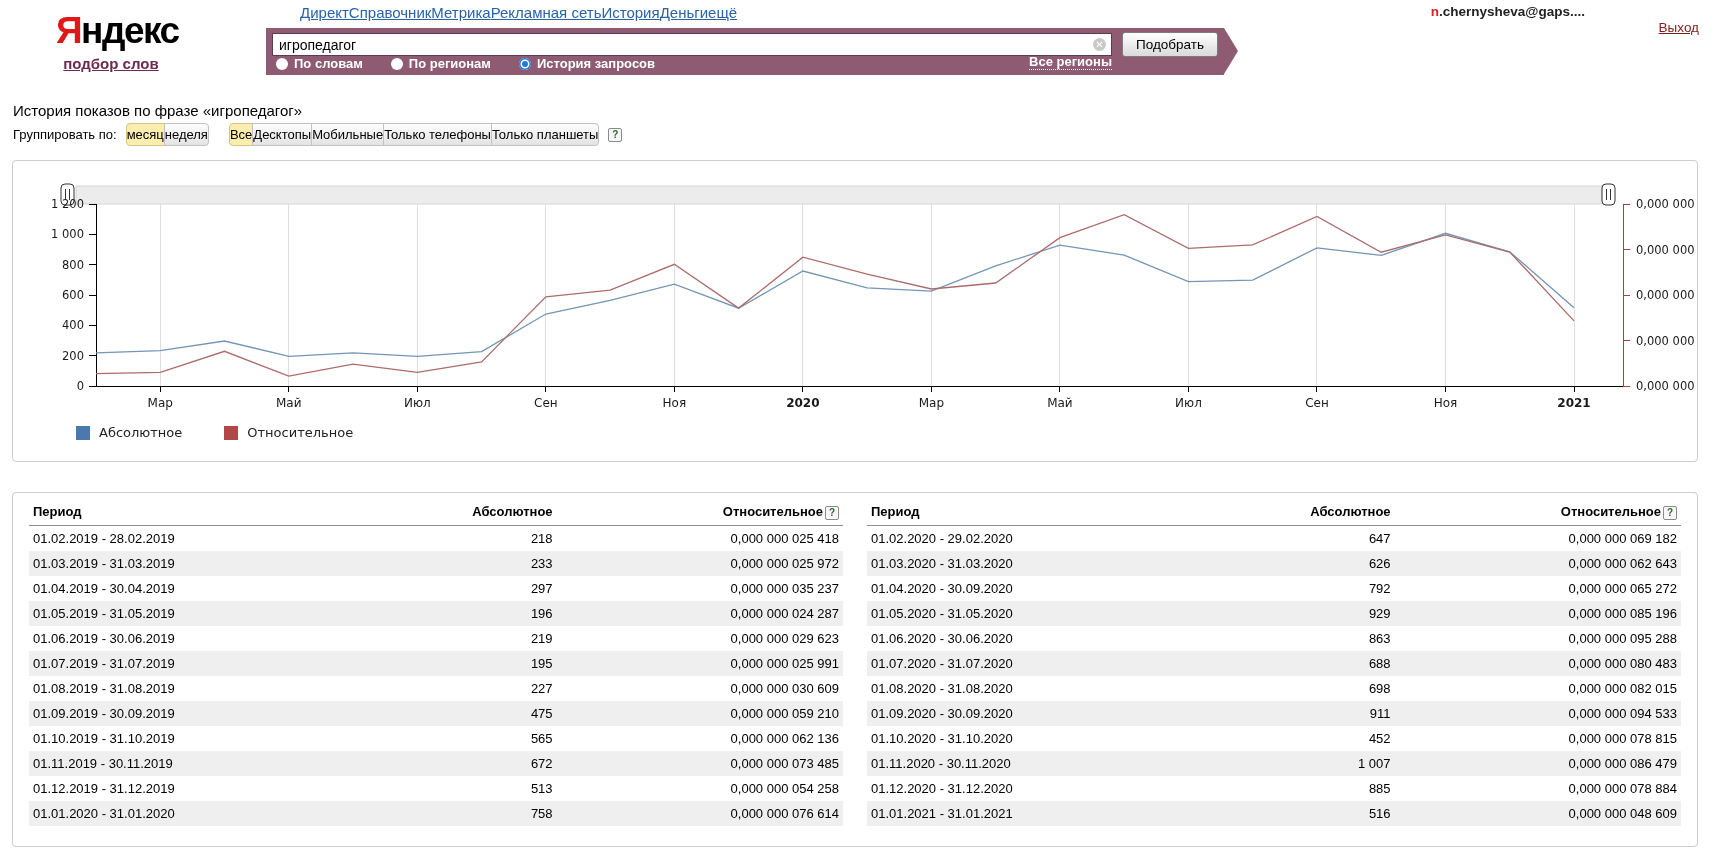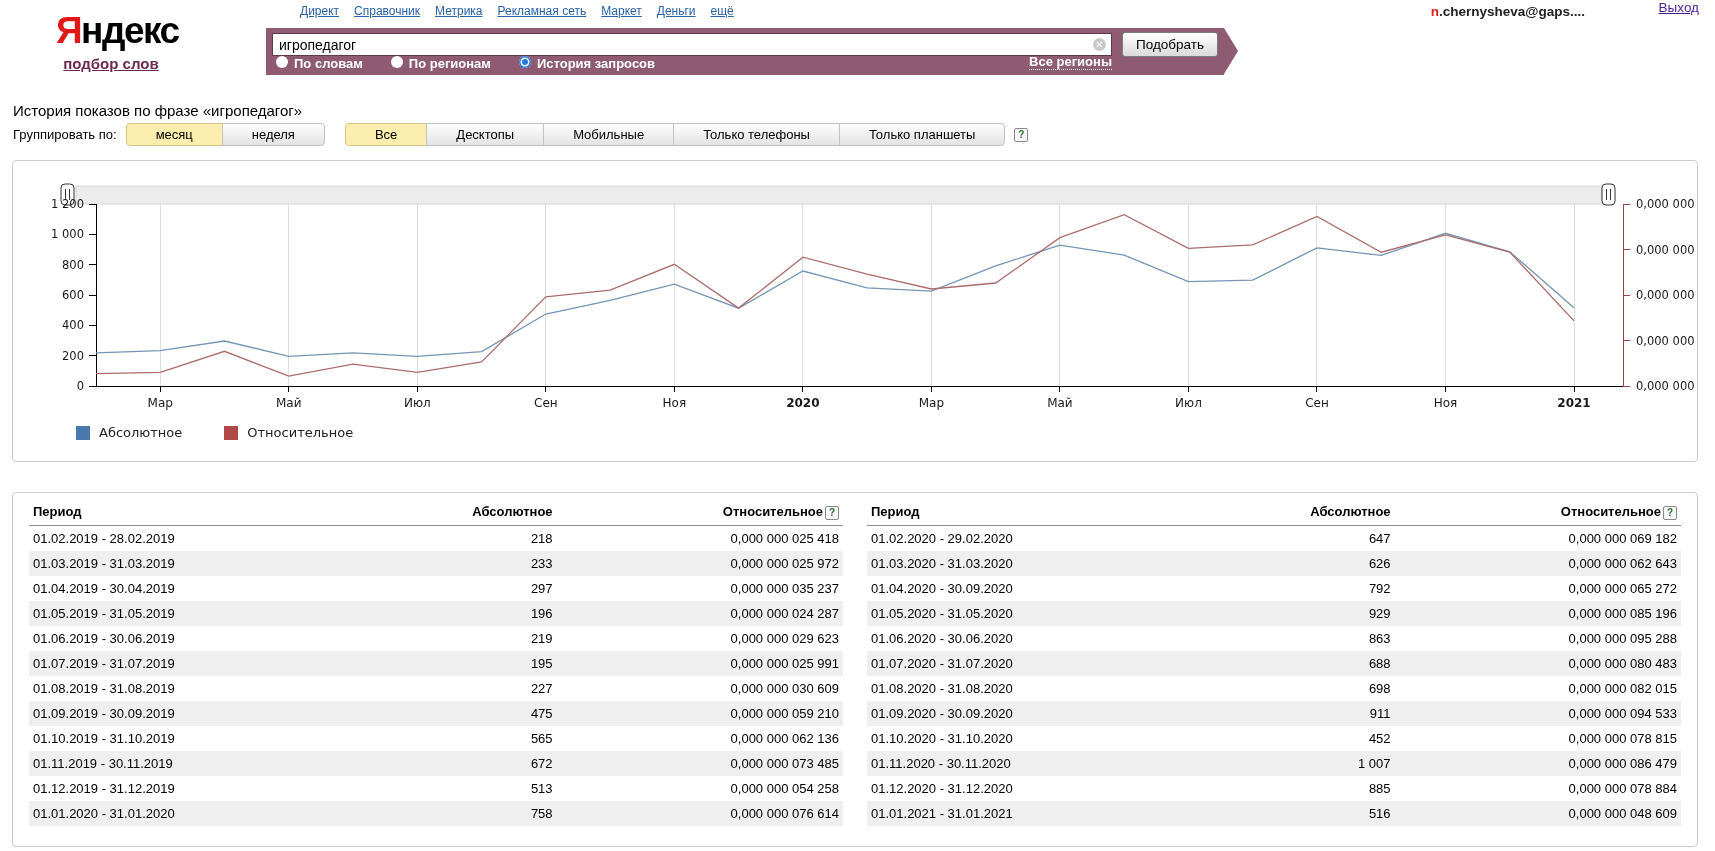--- a/index.html
+++ b/index.html
@@ -4,60 +4,60 @@
 <style>
   * { box-sizing: border-box; }
   html,body { margin:0; padding:0; }
   body {
     width:1715px; height:851px; position:relative; overflow:hidden;
     background:#fff; font-family:"Liberation Sans",sans-serif; color:#000;
   }
   a { cursor:pointer; }
 
   
-  .topnav { position:absolute; left:300px; top:4px; display:flex; gap:15px; font-size:12px; }
+  .topnav { position:absolute; left:300px; top:4px; display:flex; font-size:15px; }
   .topnav a { color:#2862a8; text-decoration:underline; white-space:nowrap; }
 
   .email { position:absolute; top:4px; right:130px; font-size:13.5px; font-weight:bold; color:#222;text-align:center; }
   .email .first { color:#e02020; }
-  .logout { position:absolute; top:0; right:16px; font-size:13.5px; color:#4c1d95; text-decoration:underline;padding-left:44px; }
+  .logout { position:absolute; top:20px; right:16px; font-size:13.5px; color:#7f1d1d; text-decoration:underline;padding-left:44px; }
 
   
   .logo { position:absolute; left:56px; top:12px; text-align:center; width:110px; }
   .brand { font-size:37px; font-weight:bold; letter-spacing:-1.5px; line-height:1; }
   .brand .first { color:#e01818; }
   .subtitle { display:inline-block; margin-top:6px; color:#6e2950; font-weight:bold; font-size:15px; text-decoration:underline; }
 
   
   .searchbar { position:absolute; left:266px; top:28px; width:958px; height:47px; background:#8e5b72; }
   .searchbar::after { content:""; position:absolute; right:-14px; top:0;
     border-top:23.5px solid transparent; border-bottom:23.5px solid transparent; border-left:14px solid #8e5b72; }
   .query-wrap { position:absolute; left:6px; top:5px; width:840px; height:23px; }
   .query-input { width:100%; height:23px; border:1px solid #5f3a4c; padding:1px 24px 1px 6px;
     font-size:14px; font-family:"Liberation Sans",sans-serif; outline:none; }
   .clear-icon { position:absolute; right:6px; top:5px; width:13px; height:13px; border-radius:50%;
     background:#c9c9c9; color:#fff; font-size:10px; line-height:13px; text-align:center; cursor:pointer; }
   .submit-btn { position:absolute; left:856px; top:4px; height:25px; padding:0 13px; font-size:13.5px;
     font-family:"Liberation Sans",sans-serif; border:1px solid #7c7c7c; border-radius:3px;
     background:linear-gradient(#ffffff,#dadada); cursor:pointer; }
   .modes { position:absolute; left:10px; bottom:4px; display:flex; gap:28px; align-items:center; }
-  .mode { display:flex; gap:6px; align-items:flex-start; color:#fff; font-size:13px; font-weight:bold; cursor:pointer;margin-top:18px; }
+  .mode { display:flex; gap:6px; align-items:center; color:#fff; font-size:13px; font-weight:bold; cursor:pointer;margin-top:18px; }
   .radio { position:relative; width:12px; height:12px; border-radius:50%; background:#fff; flex:none; }
   .radio.sel { box-shadow:inset 0 0 0 1.5px #2578d8; }
   .radio.sel::after { content:""; position:absolute; left:3px; top:3px; width:6px; height:6px; border-radius:50%; background:#2578d8; }
   .regions { position:absolute; right:112px; bottom:5px; color:#fff; font-size:13px; font-weight:bold;
     border-bottom:1px dotted #fff; text-decoration:none; }
 
   
   .page-title { position:absolute; left:13px; top:102px; font-size:15px; }
   .filters { position:absolute; left:13px; top:123px; display:flex; align-items:center; font-size:13px; }
   .filters .lbl { margin-right:9px; }
   .btn-group { display:flex; }
   .btn-group + .btn-group { margin-left:20px; }
-  .fbtn { height:23px; padding:0 29px; font-size:13px; font-family:"Liberation Sans",sans-serif;
+  .fbtn { height:23px; padding:0 0; font-size:13px; font-family:"Liberation Sans",sans-serif;
     background:linear-gradient(#fdfdfd,#e3e3e3); border:1px solid #c2c2c2; margin-left:-1px; cursor:pointer; }
   .fbtn:first-child { border-radius:4px 0 0 4px; margin-left:0; }
   .fbtn:last-child { border-radius:0 4px 4px 0; }
   .fbtn:only-child { border-radius:4px; }
   .fbtn.sel { background:#fbedae; border-color:#d9c386; }
   .qicon { display:inline-block; width:14px; height:14px; border:1px solid #8a8a8a; border-radius:2px;
     background:#f7f7f7; color:#2c6b2c; font-size:10px; font-weight:bold; line-height:12px; text-align:center;
     vertical-align:middle; cursor:pointer; }
   .filters .qicon { margin-left:9px; }
 
@@ -81,21 +81,21 @@
   .tables th .qicon { margin-left:2px; }
 </style>
 </head>
 <body>
 
 <div class="topnav">
     <a>Директ</a>
     <a>Справочник</a>
     <a>Метрика</a>
     <a>Рекламная сеть</a>
-    <a>Маркет</a>
+    <a>История</a>
     <a>Деньги</a>
     <a>ещё</a>
   </div>
 
 <span class="email"><span class="first">n</span><span>.chernysheva@gaps....</span></span>
 <a class="logout">Выход</a>
 
 <div class="logo">
   <div class="brand"><span class="first">Я</span><span>ндекс</span></div>
   <a class="subtitle">подбор слов</a>

